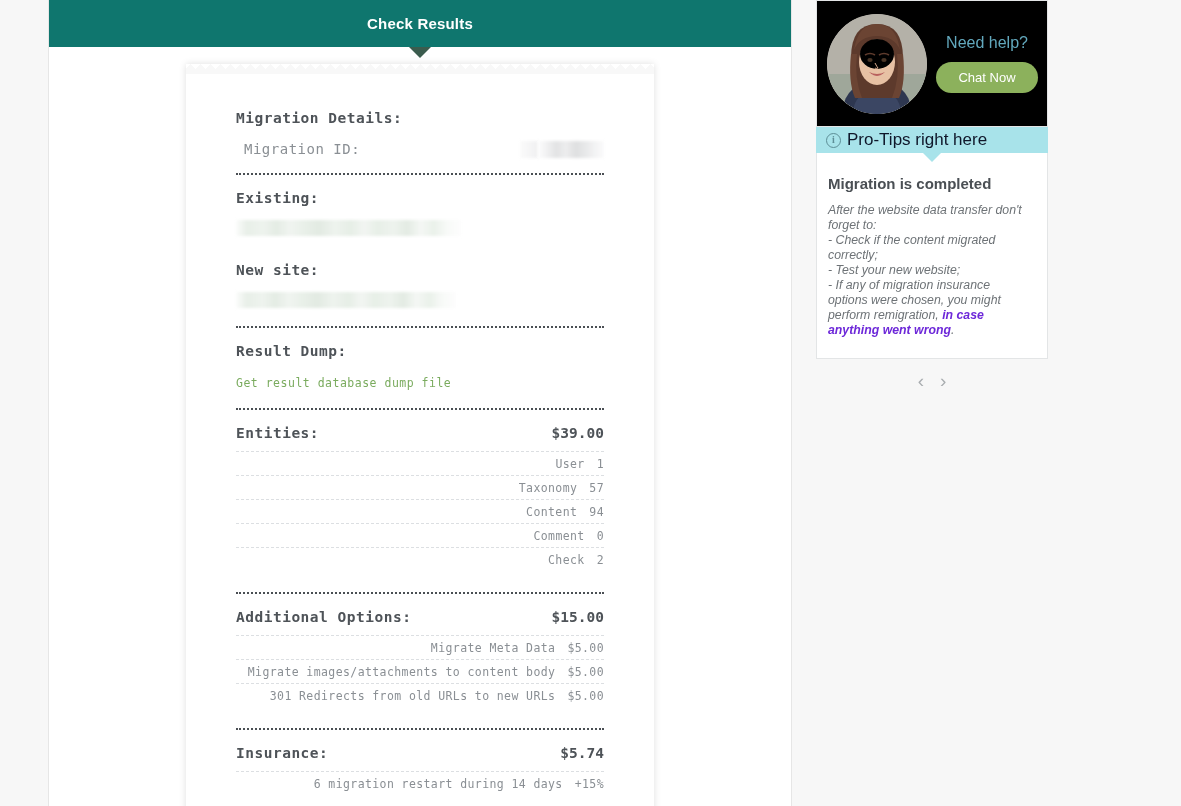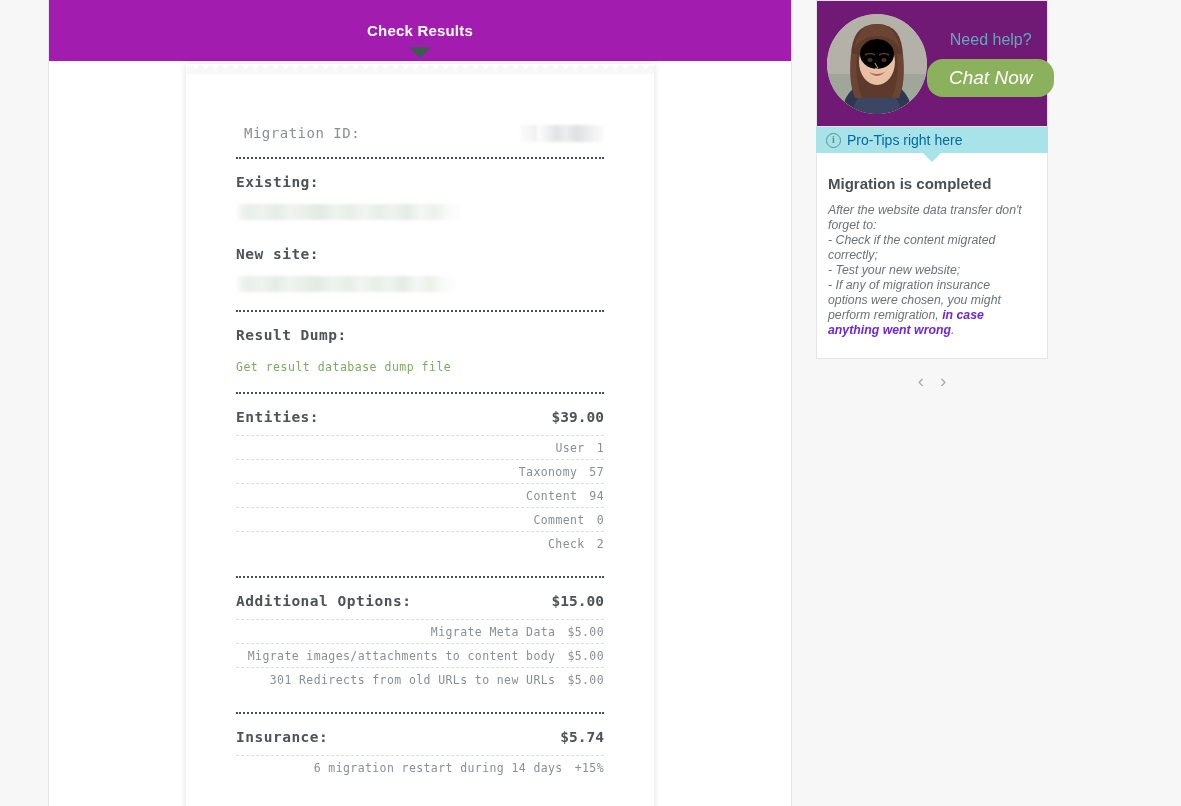--- a/index.html
+++ b/index.html
@@ -17,22 +17,22 @@
   .main-col {
     position: absolute;
     left: 48px; top: 0;
     width: 744px; height: 806px;
     background: #ffffff;
     border-left: 1px solid #e6e6e6;
     border-right: 1px solid #e6e6e6;
   }
   .page-header {
     position: relative;
-    height: 61px;
-    background: #a21caf;
+    height: 47px;
+    background: #0f766e;
     color: #ffffff;
     display: flex;
     align-items: center;
     justify-content: center;
   }
   .page-header .title {
     font-size: 15px;
     font-weight: bold;
     letter-spacing: .2px;
   }
@@ -161,26 +161,27 @@
   }
   .line-item .li-value { padding-left: 12px; white-space: nowrap; }
 
   
   .side-col {
     position: absolute;
     left: 816px; top: 0;
     width: 232px;
   }
   .chat-card {
-    background: #701a75;
+    background: #000000;
     border: 1px solid #e3e5e6;
     height: 127px;
     display: flex;
     align-items: center;
     padding: 0 8px 0 10px;
+    gap: 8px;
   }
   .avatar {
     width: 100px; height: 100px;
     border-radius: 50%;
     overflow: hidden;
     flex: 0 0 100px;
     background: #b9b6ae;
     position: relative;
   }
   .avatar svg { display: block; width: 100px; height: 100px; }
@@ -194,25 +195,24 @@
   .need-help {
     font-size: 16px;
     color: #62a8bd;
   }
   .chat-btn {
     background: #8cb15c;
     color: #ffffff;
     border: none;
     border-radius: 16px;
     padding: 8px 22px;
-    font-size: 19px;
+    font-size: 13px;
     font-family: "Liberation Sans", sans-serif;
     cursor: pointer;
     white-space: nowrap;
-    font-style: italic;
   }
 
   .protip-bar {
     background: #a8e3ea;
     height: 26px;
     display: flex;
     align-items: center;
     gap: 6px;
     padding-left: 10px;
     position: relative;
@@ -223,22 +223,22 @@
     border: 1.6px solid #5d8e96;
     color: #5d8e96;
     font-size: 10px;
     font-weight: bold;
     line-height: 12px;
     text-align: center;
     font-family: "Liberation Serif", serif;
     flex: 0 0 15px;
   }
   .protip-bar .pt-label {
-    font-size: 14px;
-    color: #0369a1;
+    font-size: 17px;
+    color: #0f172a;
   }
   .protip-arrow {
     position: absolute;
     left: 50%; top: 26px;
     margin-left: -9px;
     width: 0; height: 0;
     border-left: 9px solid transparent;
     border-right: 9px solid transparent;
     border-top: 9px solid #a8e3ea;
     z-index: 3;
@@ -292,20 +292,21 @@
     <div class="page-header">
       <span class="title">Check Results</span>
     </div>
     <div class="header-arrow"></div>
 
     <div class="receipt-wrap">
       <div class="receipt">
         <div class="zz"></div>
 
         
+        <div class="rc-title">Migration Details:</div>
         <div class="sp-14"></div>
         <div class="row">
           <span class="rc-sub">Migration ID:</span>
           <span>
             <span class="blur-id-lead"></span><span class="blur-id"></span>
           </span>
         </div>
 
         <div class="dotted-thick"></div>
 

